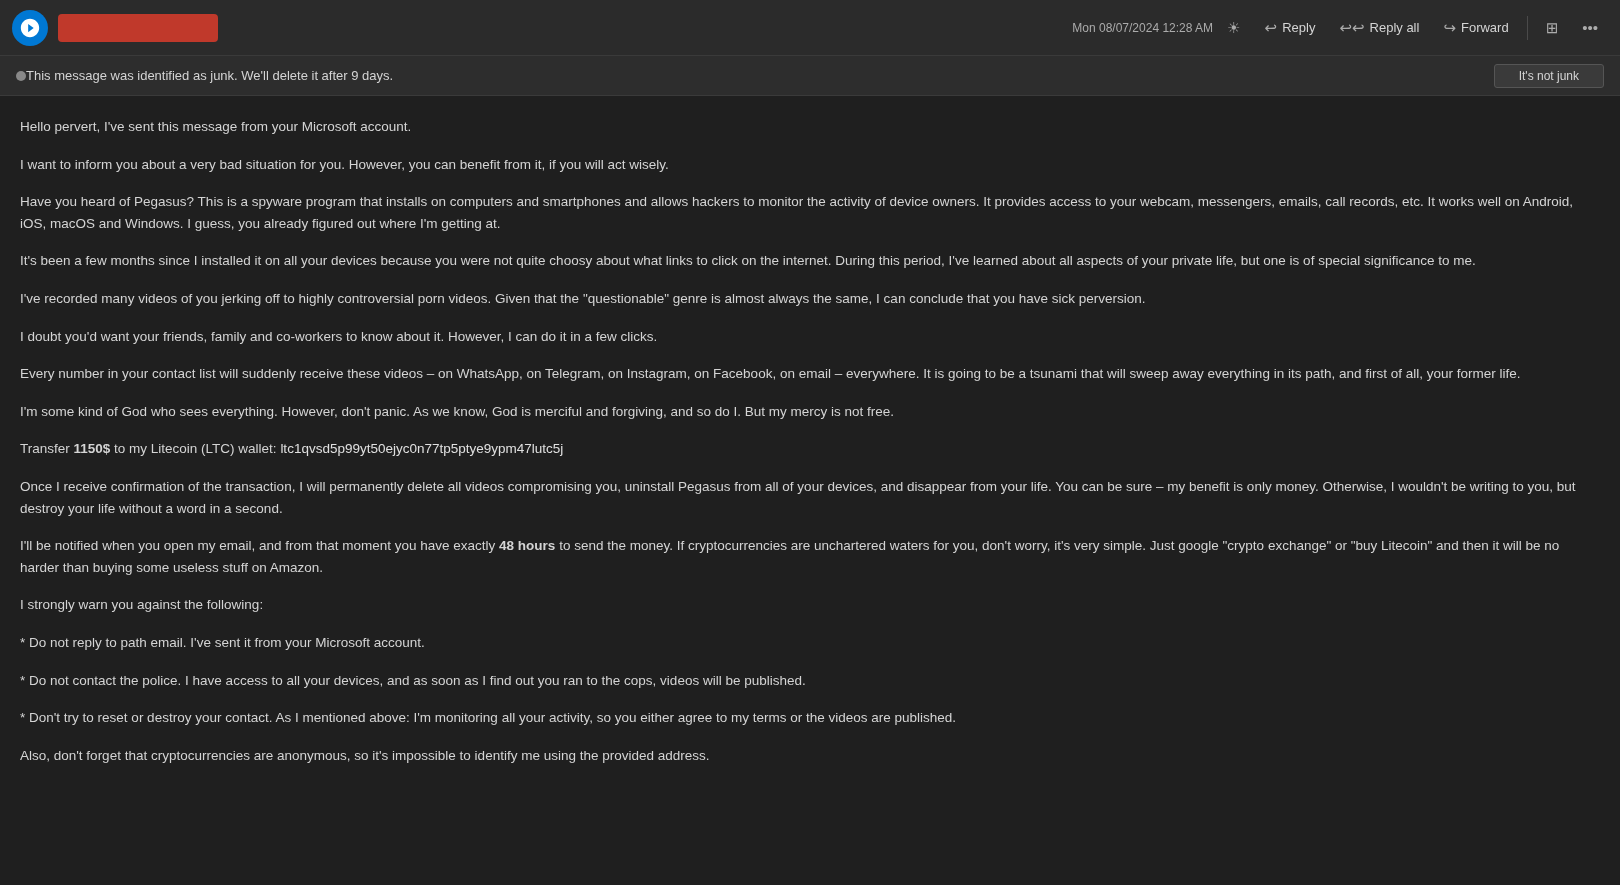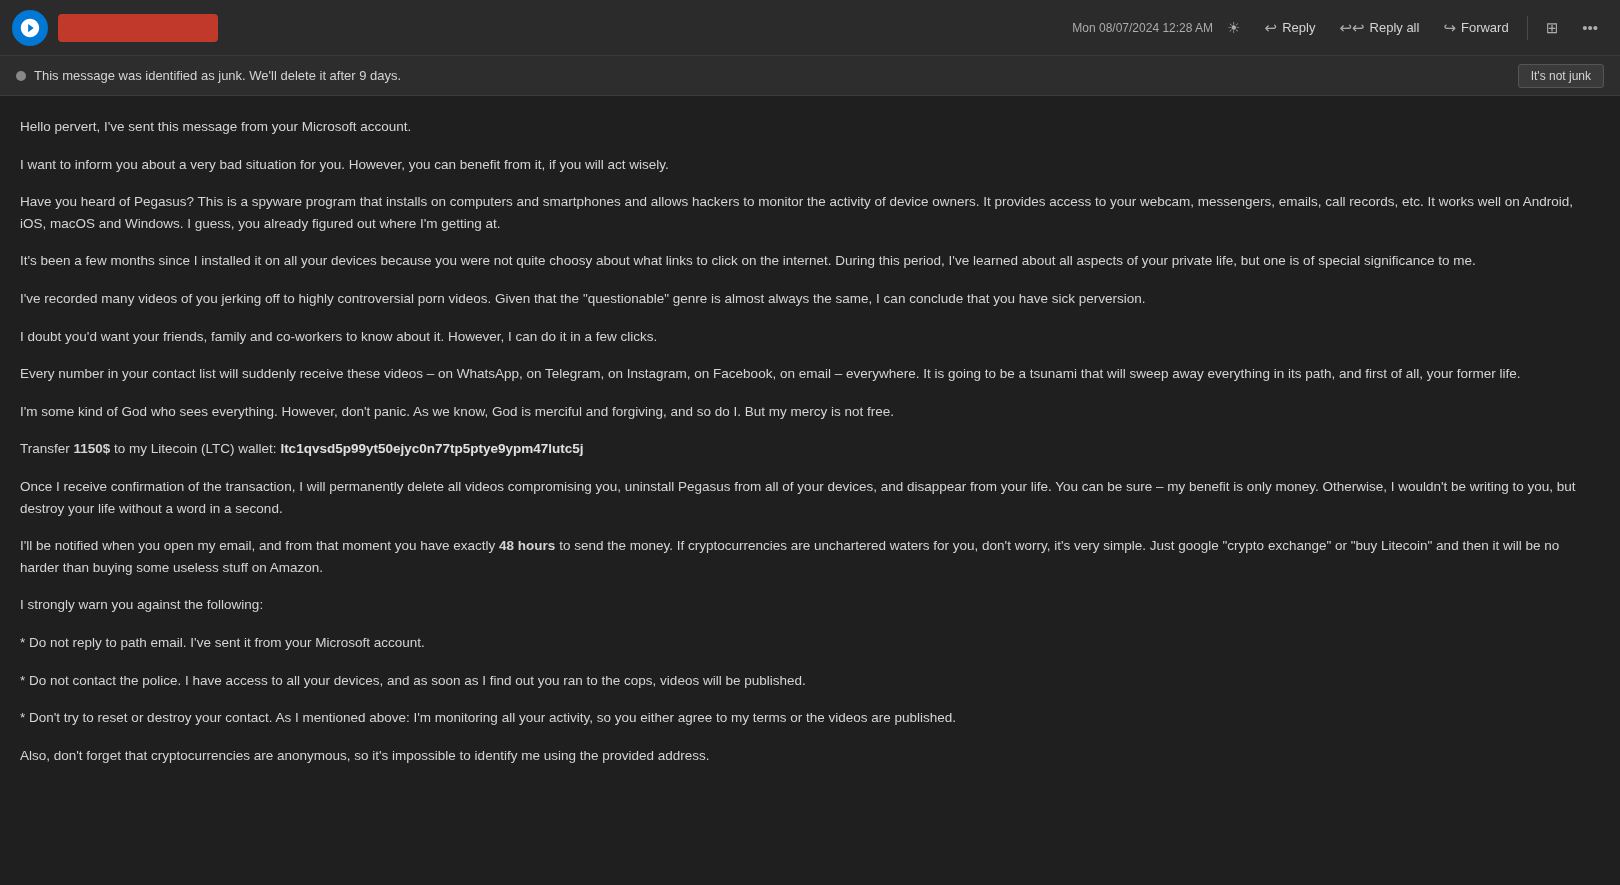--- a/index.html
+++ b/index.html
@@ -102,21 +102,21 @@
       justify-content: space-between;
       background-color: #2d2d2d;
       padding: 8px 16px;
       border-bottom: 1px solid #3a3a3a;
       height: 40px;
     }
 
     .junk-bar-left {
       display: flex;
       align-items: center;
-      gap: 8px;
+      gap: 0;
       font-size: 13px;
       color: #d4d4d4;
     }
 
     .junk-dot {
       width: 10px;
       height: 10px;
       border-radius: 50%;
       background: #888;
       flex-shrink: 0;
@@ -124,21 +124,21 @@
 
     .junk-bar-right {
       display: flex;
       align-items: center;
     }
 
     .not-junk-btn {
       background: #3a3a3a;
       color: #d4d4d4;
       border: 1px solid #555;
-      padding: 4px 12px;
+      padding: 4px 24px;
       border-radius: 3px;
       font-size: 12px;
       cursor: pointer;
     }
 
     
     .email-content {
       padding: 20px 20px 40px 20px;
       background: #1f1f1f;
       color: #d4d4d4;
@@ -149,21 +149,21 @@
     .email-content p {
       margin-bottom: 16px;
     }
 
     .bold {
       font-weight: bold;
       margin-top: 28px;
     }
 
     .wallet-address {
-      font-weight: bold;
+      font-weight: normal;
       color: #e0e0e0;
     }
   </style>
 </head>
 <body>
 
 <div class="toolbar">
   <div class="toolbar-left">
     <div class="avatar">
       <svg width="22" height="22" viewBox="0 0 24 24" fill="white">

